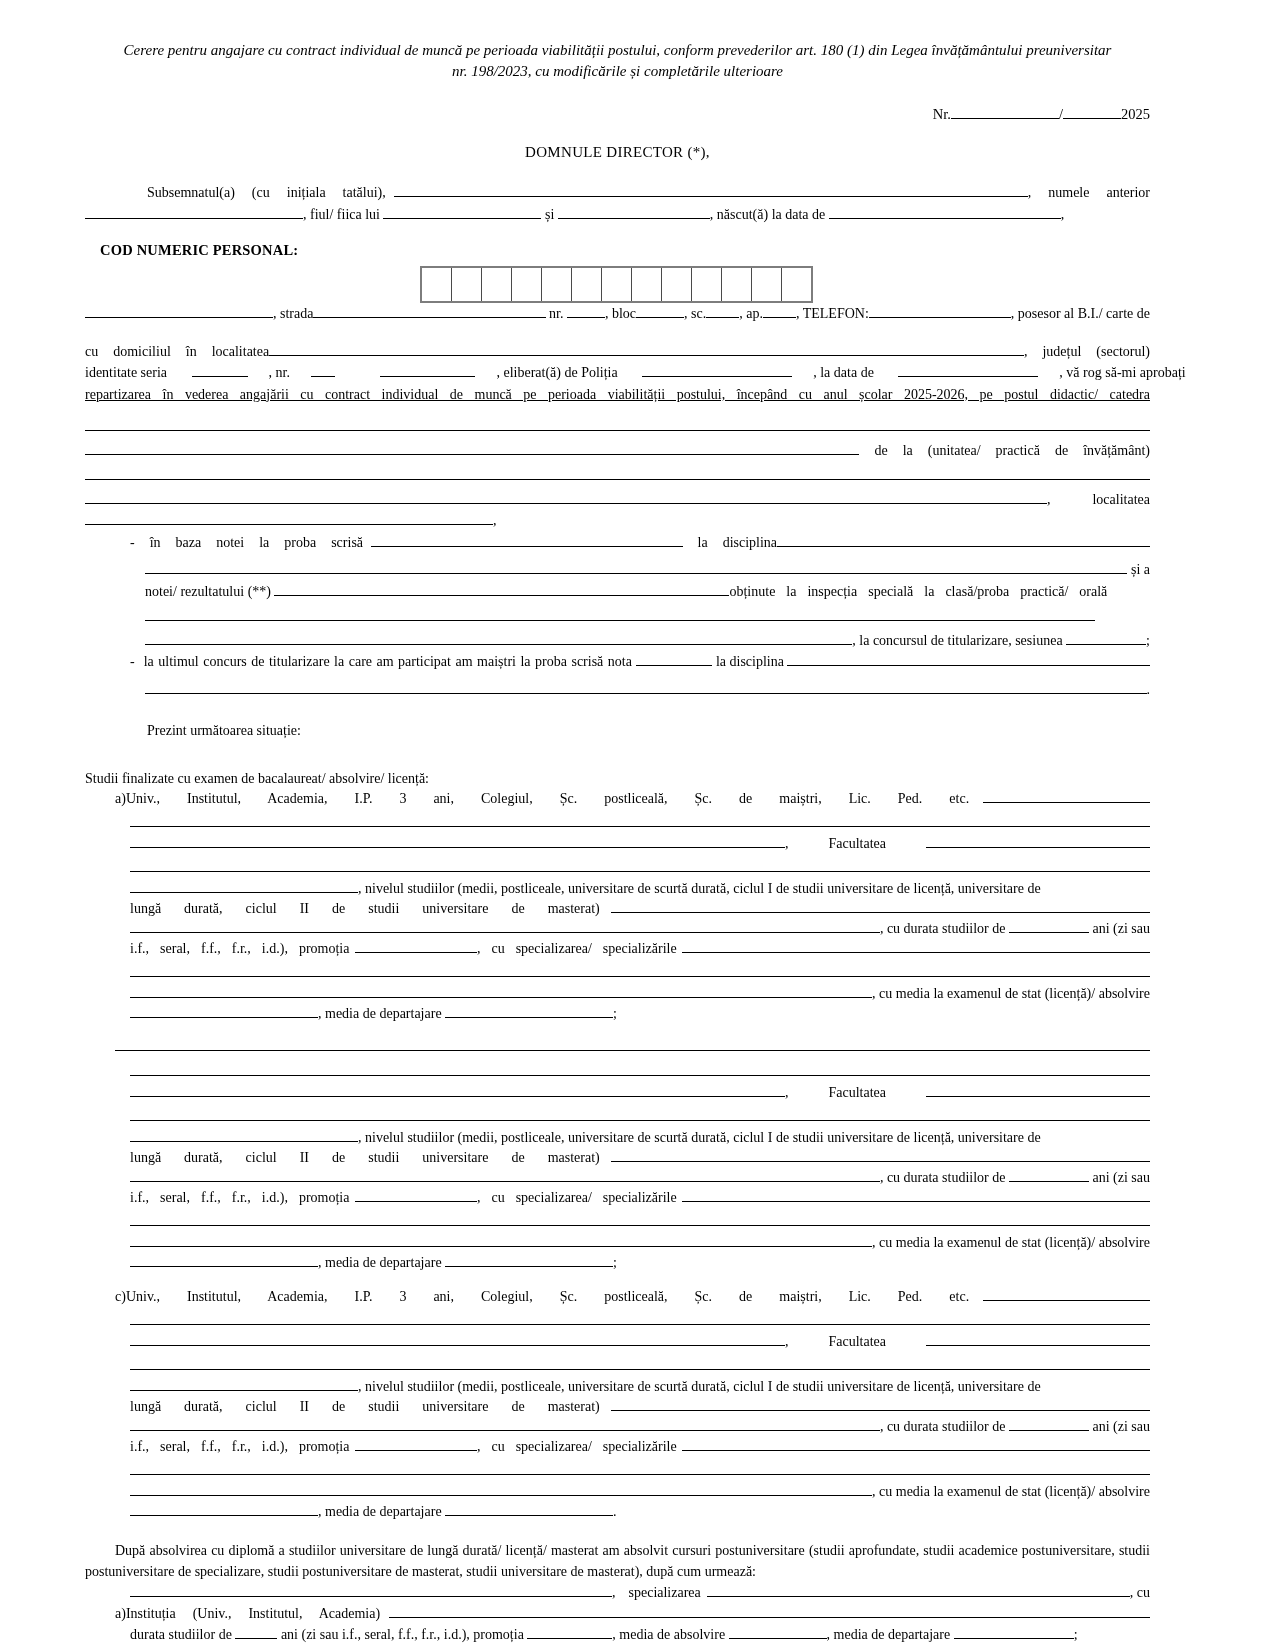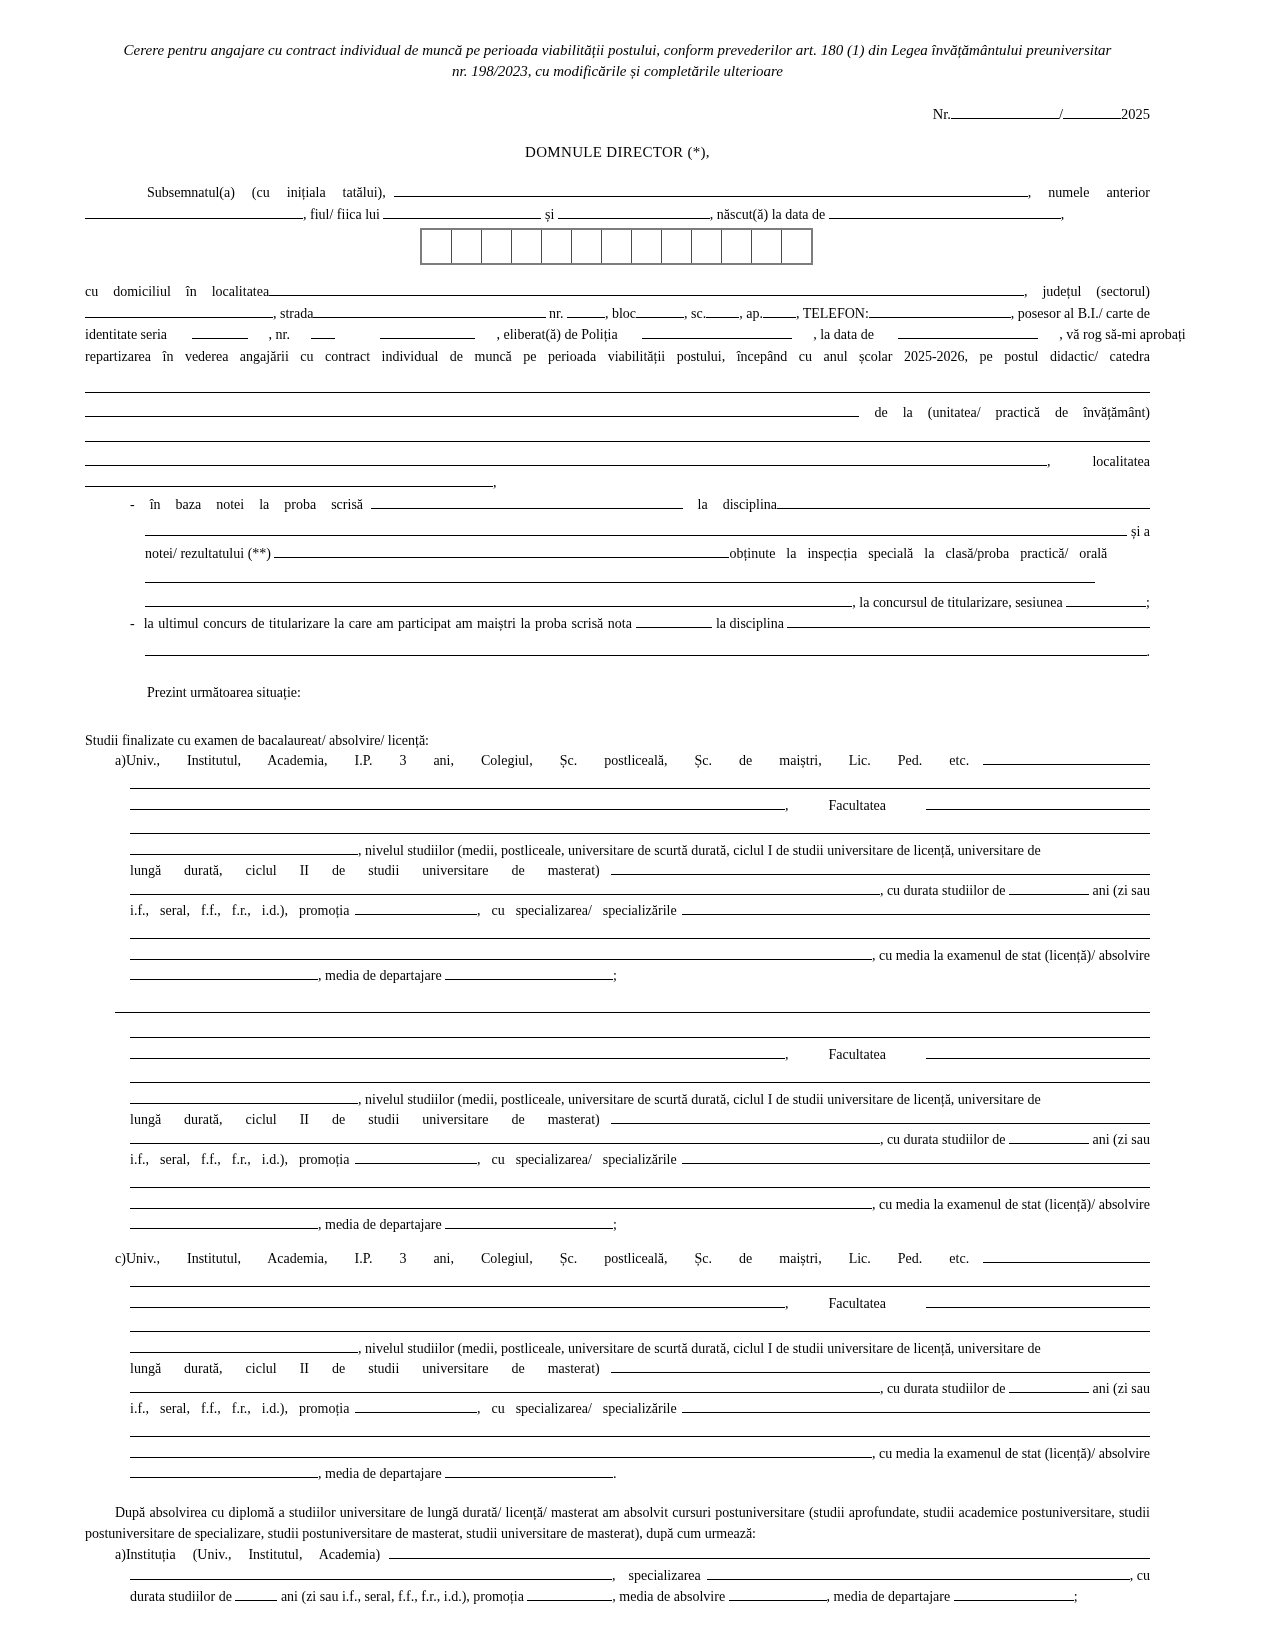--- a/index.html
+++ b/index.html
@@ -62,72 +62,73 @@
         <span class="txt">, fiul/ fiica lui </span>
         <span class="blank" style="width: 158px;"></span>
         <span class="txt"> și </span>
         <span class="blank" style="width: 152px;"></span>
         <span class="txt">, născut(ă) la data de </span>
         <span class="blank" style="width: 232px;"></span>
         <span class="txt">,</span>
       </div>
     </div>
 
+  <div class="cod-label">COD NUMERIC PERSONAL:</div>
   <div id="cnp-row">
       <div class="cnp-cell"></div>
       <div class="cnp-cell"></div>
       <div class="cnp-cell"></div>
       <div class="cnp-cell"></div>
       <div class="cnp-cell"></div>
       <div class="cnp-cell"></div>
       <div class="cnp-cell"></div>
       <div class="cnp-cell"></div>
       <div class="cnp-cell"></div>
       <div class="cnp-cell"></div>
       <div class="cnp-cell"></div>
       <div class="cnp-cell"></div>
       <div class="cnp-cell"></div>
     </div>
 
   <div id="main-lines">
-      <div class="line" style="margin-top: 16px; height: 21.5px; line-height: 21.5px;">
-        <span class="txt" style="word-spacing: 4px;">cu  domiciliul  în  localitatea</span>
-        <span class="blank" style="flex: 1 1 auto; min-width: 400px;"></span>
-        <span class="txt" style="word-spacing: 4px;">,  județul  (sectorul)</span>
-      </div>
       <div class="line" style="height: 21.5px; line-height: 21.5px;">
         <span class="blank" style="width: 188px;"></span>
         <span class="txt">, strada</span>
         <span class="blank" style="flex: 1 1 auto; min-width: 120px;"></span>
         <span class="txt"> nr. </span>
         <span class="blank" style="width: 38px;"></span>
         <span class="txt">, bloc</span>
         <span class="blank" style="width: 48px;"></span>
         <span class="txt">, sc.</span>
         <span class="blank" style="width: 33px;"></span>
         <span class="txt">, ap.</span>
         <span class="blank" style="width: 33px;"></span>
         <span class="txt">, TELEFON:</span>
         <span class="blank" style="width: 142px;"></span>
         <span class="txt">, posesor al B.I./ carte de</span>
       </div>
+      <div class="line" style="margin-top: 16px; height: 21.5px; line-height: 21.5px;">
+        <span class="txt" style="word-spacing: 4px;">cu  domiciliul  în  localitatea</span>
+        <span class="blank" style="flex: 1 1 auto; min-width: 400px;"></span>
+        <span class="txt" style="word-spacing: 4px;">,  județul  (sectorul)</span>
+      </div>
       <div class="line" style="height: 21.5px; line-height: 21.5px; gap: 21px;">
         <span class="txt">identitate seria </span>
         <span class="blank" style="width: 56px;"></span>
         <span class="txt">, nr.</span>
         <span class="blank" style="width: 24px;"></span>
         <span class="txt"> </span>
         <span class="blank" style="width: 95px;"></span>
         <span class="txt">, eliberat(ă) de Poliția </span>
         <span class="blank" style="flex: 1 1 auto; min-width: 150px;"></span>
         <span class="txt">, la data de </span>
         <span class="blank" style="width: 140px;"></span>
         <span class="txt">, vă rog să-mi aprobați</span>
       </div>
-      <div class="line just" style="height: 21.5px; line-height: 21.5px;"><span class="txt">repartizarea în vederea angajării cu contract individual de muncă pe perioada viabilității postului, începând cu anul școlar 2025-2026, pe postul didactic/ catedra</span></div>
+      <div class="line just" style="height: 21.5px; line-height: 21.5px; text-decoration: underline;"><span class="txt">repartizarea în vederea angajării cu contract individual de muncă pe perioada viabilității postului, începând cu anul școlar 2025-2026, pe postul didactic/ catedra</span></div>
       <div class="line" style="margin-top: 13px; height: 21.5px; line-height: 21.5px;">
         <span class="blank" style="flex: 1 1 auto;"></span>
       </div>
       <div class="line" style="height: 21.5px; line-height: 21.5px;">
         <span class="blank" style="flex: 1 1 auto; min-width: 500px;"></span>
         <span class="txt" style="word-spacing: 4px;">  de  la  (unitatea/  practică  de  învățământ)</span>
       </div>
       <div class="line" style="margin-top: 6px; height: 21.5px; line-height: 21.5px;">
         <span class="blank" style="flex: 1 1 auto;"></span>
       </div>
@@ -342,29 +343,29 @@
           <span class="blank" style="width: 168px;"></span>
           <span class="txt">.</span>
         </div>
       </div>
     </div>
 
   <p class="post">După absolvirea cu diplomă a studiilor universitare de lungă durată/ licență/ masterat am absolvit cursuri postuniversitare (studii aprofundate, studii academice postuniversitare, studii postuniversitare de specializare, studii postuniversitare de masterat, studii universitare de masterat), după cum urmează:</p>
 
   <div id="inst-sections">
       <div class="inst-block">
-        <div class="line" style="padding-left: 30px; height: 21px; line-height: 21px;">
-          <span class="txt" style="word-spacing: 5px;">a)Instituția  (Univ.,  Institutul,  Academia) </span>
-          <span class="blank" style="flex: 1 1 auto; min-width: 200px;"></span>
-        </div>
         <div class="line" style="padding-left: 45px; height: 21px; line-height: 21px;">
           <span class="blank" style="width: 482px;"></span>
           <span class="txt" style="word-spacing: 3px;">,  specializarea </span>
           <span class="blank" style="flex: 1 1 auto; min-width: 200px;"></span>
           <span class="txt">, cu</span>
+        </div>
+        <div class="line" style="padding-left: 30px; height: 21px; line-height: 21px;">
+          <span class="txt" style="word-spacing: 5px;">a)Instituția  (Univ.,  Institutul,  Academia) </span>
+          <span class="blank" style="flex: 1 1 auto; min-width: 200px;"></span>
         </div>
         <div class="line" style="padding-left: 45px; height: 21px; line-height: 21px;">
           <span class="txt">durata studiilor de </span>
           <span class="blank" style="width: 42px;"></span>
           <span class="txt"> ani (zi sau i.f., seral, f.f., f.r., i.d.), promoția </span>
           <span class="blank" style="width: 85px;"></span>
           <span class="txt">, media de absolvire </span>
           <span class="blank" style="width: 98px;"></span>
           <span class="txt">, media de departajare </span>
           <span class="blank" style="width: 120px;"></span>

